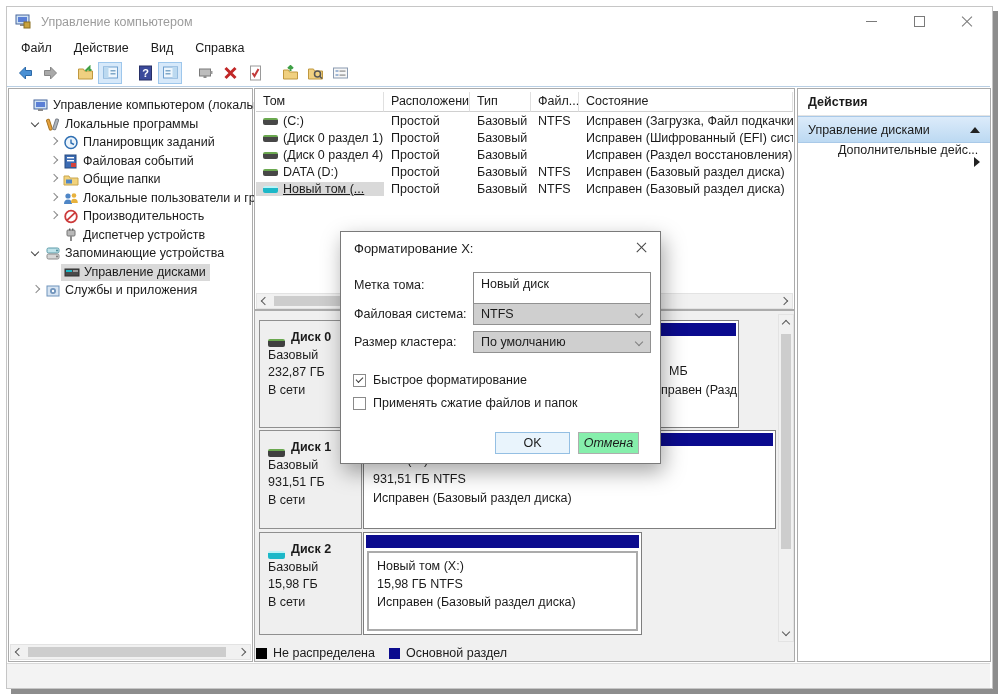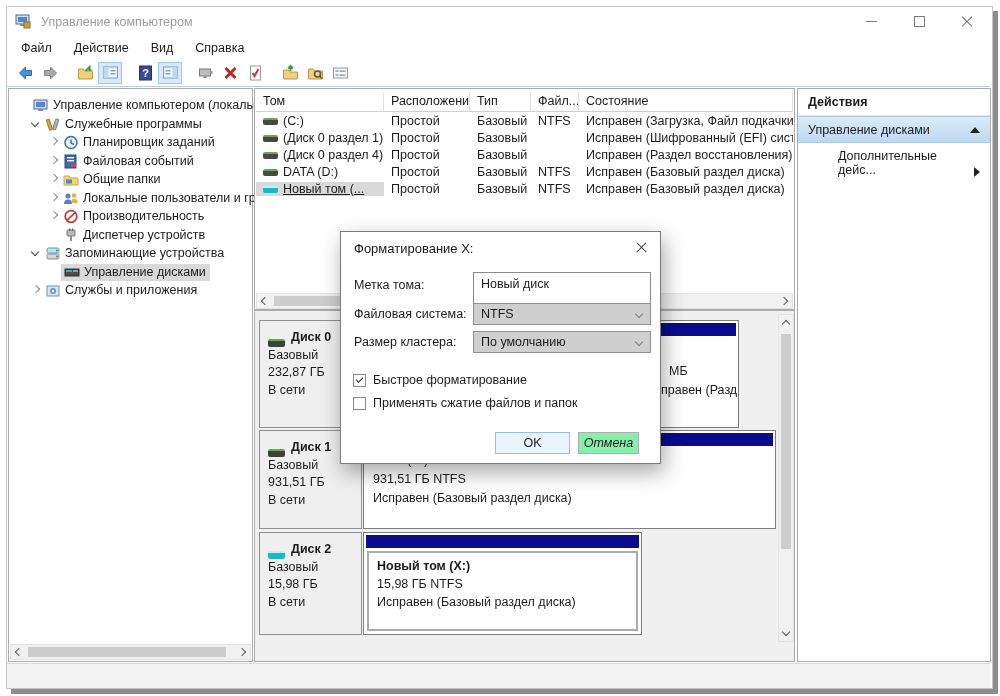--- a/index.html
+++ b/index.html
@@ -62,31 +62,31 @@
   .ar-down::before{left:2px;top:1px;transform:rotate(135deg);}
   
   .dhead{position:absolute;background:#efefef;border:1px solid #8f8f8f;box-sizing:border-box;padding:8px 6px 0 8px;line-height:17.5px;}
   .dhead .dname{font-weight:bold;display:flex;align-items:flex-end;}
   .disk-ic{display:inline-block;width:17px;height:8px;border-radius:2px;background:linear-gradient(#6aa84f 0 2px,#3f3f3f 2px);margin-right:6px;}
   .disk-ic.teal{background:linear-gradient(#bdf3f7 0 2px,#1cb8c8 2px);}
   .part{position:absolute;background:#fff;border:1px solid #7e7e7e;box-sizing:border-box;overflow:hidden;}
   .pbar{position:absolute;left:2px;right:2px;top:2px;height:13px;background:#0b0b8e;}
   .pbody{position:absolute;left:2px;right:2px;top:17px;bottom:2px;padding:3px 0 0 7px;line-height:19px;white-space:nowrap;overflow:hidden;}
   .pbody.framed{border:2px solid #ababab;left:3px;right:3px;top:18px;bottom:3px;padding:4px 0 0 8px;line-height:18px;}
-  .pname{font-weight:bold;}
+  .pname{font-weight:normal;}
   
   #legend{left:256px;top:645px;width:538px;height:16px;display:flex;align-items:center;}
   .sw{width:11px;height:11px;margin-right:6px;flex:0 0 11px;}
   .legend-item{display:flex;align-items:center;margin-right:14px;}
   
   #actions-header{height:26px;line-height:26px;padding-left:10px;font-weight:bold;border-bottom:1px solid #e4e4e4;}
   #actions-group{height:25px;display:flex;align-items:center;padding:0 10px;
      background:linear-gradient(#dcebfa,#bcd9f2);border-top:1px solid #a9c9e8;border-bottom:1px solid #a9c9e8;}
   .tri-up{width:0;height:0;border-left:5px solid transparent;border-right:5px solid transparent;border-bottom:6px solid #222;margin-left:auto;}
-  #actions-sub{height:25px;display:flex;align-items:flex-end;padding:9px 10px 0 40px;}
+  #actions-sub{height:25px;display:flex;align-items:flex-start;padding:0 10px 0 40px;flex-direction:column;}
   .tri-right{width:0;height:0;border-top:5px solid transparent;border-bottom:5px solid transparent;border-left:6px solid #222;margin-left:auto;}
   
   #dialog{left:340px;top:231px;width:321px;height:233px;background:#fff;border:1px solid #7a7a7a;box-sizing:border-box;
           box-shadow:3px 8px 20px rgba(0,0,0,.35);z-index:40;}
   #dlg-title{position:absolute;left:13px;top:9px;font-size:13px;}
   #dlg-close{position:absolute;right:10px;top:8px;width:16px;height:16px;}
   #dlg-close::before,#dlg-close::after{content:"";position:absolute;left:1px;top:7px;width:13px;height:1.4px;background:#444;}
   #dlg-close::before{transform:rotate(45deg);} #dlg-close::after{transform:rotate(-45deg);}
   .dlg-label{position:absolute;left:13px;white-space:nowrap;}
   .dlg-input{position:absolute;left:132px;width:178px;height:36px;border:1px solid #8a8a8a;background:#fff;box-sizing:border-box;
@@ -234,21 +234,21 @@
       <span>Управление компьютером (локальным)</span>
     </div>
     <div class="trow lv1" style="top:26px;">
       <span class="chev expanded"></span>
       <span class="ticon">
           <svg width="16" height="15" viewBox="0 0 16 15">
             <rect x="3" y="2" width="3" height="11" rx="1" fill="#e8a33d" stroke="#a8731f" transform="rotate(-18 5 8)"></rect>
             <rect x="9" y="2" width="3" height="11" rx="1" fill="#b0b6bd" stroke="#767c84" transform="rotate(18 11 8)"></rect>
           </svg>
         </span>
-      <span>Служебные программы</span>
+      <span>Локальные программы</span>
     </div>
     <div class="trow lv2" style="top:44px;">
       <span class="chev collapsed"></span>
       <span class="ticon">
           <svg width="16" height="15" viewBox="0 0 16 15">
             <circle cx="8" cy="7.5" r="6" fill="#eaf3fb" stroke="#2f6fb2" stroke-width="1.5"></circle>
             <path d="M8 4.5 L8 8 L11 9.5" stroke="#2f6fb2" stroke-width="1.4" fill="none"></path>
           </svg>
         </span>
       <span>Планировщик заданий</span>
@@ -457,20 +457,30 @@
       <div>Исправен (Базовый раздел диска)</div>
     </div>
   </div>
 
   <div class="sb abs" style="left:778px;top:314px;width:16px;height:328px;">
     <span class="sb-ar ar-up" style="left:2px;top:3px;"></span>
     <span class="thumb" style="left:2px;top:19px;width:10px;height:215px;"></span>
     <span class="sb-ar ar-down" style="left:2px;bottom:3px;"></span>
   </div>
 
+  <div class="abs" id="legend">
+    <span class="legend-item">
+      <span class="sw" style="background: rgb(0, 0, 0);"></span>
+      <span>Не распределена</span>
+    </span>
+    <span class="legend-item">
+      <span class="sw" style="background: rgb(11, 11, 142);"></span>
+      <span>Основной раздел</span>
+    </span>
+  </div>
 
   <div class="abs" id="actions-pane">
     <div id="actions-header">Действия</div>
     <div id="actions-group">
       <span>Управление дисками</span>
       <span class="tri-up"></span>
     </div>
     <div id="actions-sub">
       <span>Дополнительные дейс...</span>
       <span class="tri-right"></span>

